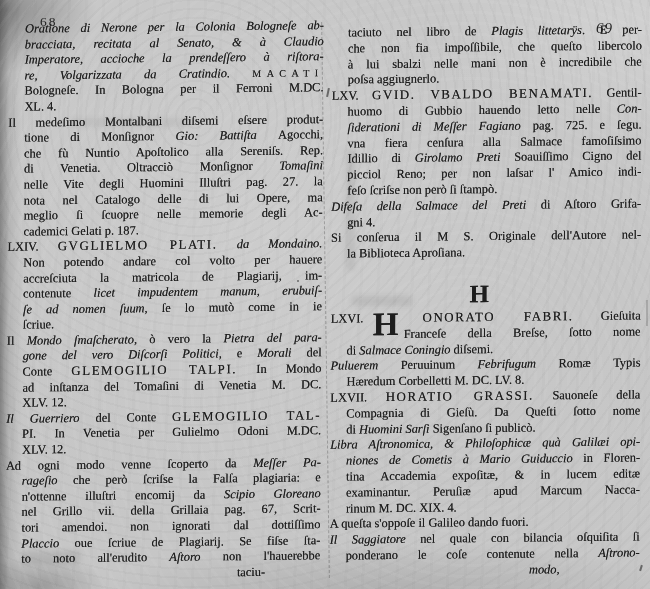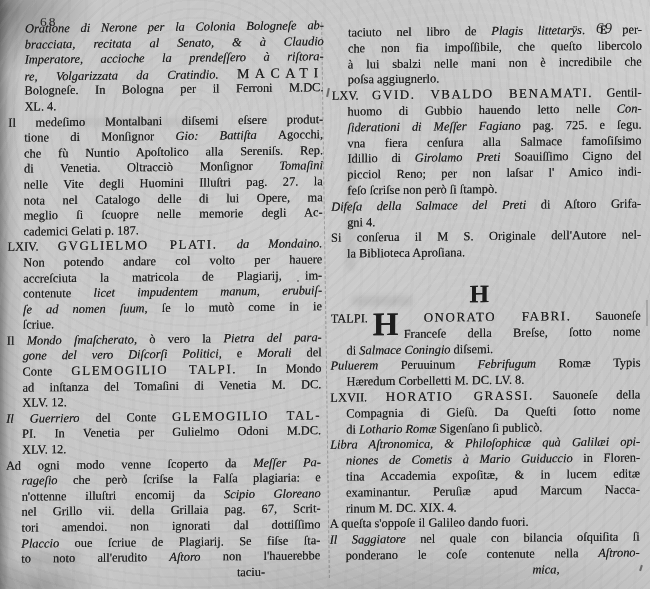--- a/index.html
+++ b/index.html
@@ -37,21 +37,21 @@
     position:relative;font-size:12.4px;white-space:normal;
     text-shadow:0 0 .45px rgba(25,25,25,.75);
   }
   .colL .line{height:15.6px;line-height:15.6px;}
   .colR .line{height:15.8px;line-height:15.8px;}
   .line.entry{margin-left:-16px;}
   .line.just{text-align:justify;text-align-last:justify;}
   .s-i{font-style:italic;}
   .s-r{font-style:normal;}
   .s-c{letter-spacing:1.6px;font-size:12.9px;}
-  .s-cw{letter-spacing:5.5px;font-size:14px;}
+  .s-cw{letter-spacing:5.5px;font-size:10px;}
   .s-sp{display:inline-block;width:32px;}
   .dropcap{
     position:absolute;font-size:33px;line-height:30px;font-weight:bold;
     text-shadow:0 0 .5px rgba(20,20,20,.8);
   }
   .sect-head{
     height:26px;line-height:26px;text-align:center;padding-right:28px;
     font-size:25px;font-weight:bold;letter-spacing:1px;
     text-shadow:0 0 .5px rgba(20,20,20,.8);
   }
@@ -130,38 +130,38 @@
       <div class="line just"><span class="s-r">Idillio di </span><span class="s-i">Girolamo Preti</span><span class="s-r"> Soauiſſimo Cigno del</span></div>
       <div class="line just"><span class="s-r">picciol Reno; per non laſsar l' Amico indi-</span></div>
       <div class="line"><span class="s-r">feſo ſcriſse non però ſi ſtampò.</span></div>
       <div class="line entry just"><span class="s-i">Difeſa della Salmace del Preti</span><span class="s-r"> di Aſtoro Grifa-</span></div>
       <div class="line"><span class="s-r">gni 4.</span></div>
       <div class="line entry just"><span class="s-r">Si conſerua il M S. Originale dell'Autore nel-</span></div>
       <div class="line"><span class="s-r">la Biblioteca Aproſiana.</span></div>
       <div style="height: 20px;"></div>
       <div class="sect-head">H</div>
       <div style="height: 3px;"></div>
-      <div class="line entry just"><span class="s-r">TALPI. </span><span class="s-sp"></span><span class="s-c">ONORATO FABRI.</span><span class="s-r"> Sauoneſe</span></div>
+      <div class="line entry just"><span class="s-r">LXVI. </span><span class="s-sp"></span><span class="s-c">ONORATO FABRI.</span><span class="s-r"> Gieſuita</span></div>
       <span class="dropcap" style="left: 38px; top: 284px;">H</span>
       <div class="line just" style="padding-left: 57px;"><span class="s-r">Franceſe della Breſse, ſotto nome</span></div>
       <div class="line"><span class="s-r">di </span><span class="s-i">Salmace Coningio</span><span class="s-r"> diſsemi.</span></div>
       <div class="line entry just"><span class="s-i">Puluerem</span><span class="s-r"> Peruuinum </span><span class="s-i">Febrifugum</span><span class="s-r"> Romæ Typis</span></div>
       <div class="line"><span class="s-r">Hæredum Corbelletti M. DC. LV. 8.</span></div>
       <div class="line entry just"><span class="s-r">LXVII. </span><span class="s-c">HORATIO GRASSI.</span><span class="s-r"> Sauoneſe della</span></div>
       <div class="line just"><span class="s-r">Compagnia di Gieſù. Da Queſti ſotto nome</span></div>
-      <div class="line"><span class="s-r">di </span><span class="s-i">Lothario Romæ</span><span class="s-r"> Sigenſano ſi publicò.</span></div>
+      <div class="line"><span class="s-r">di </span><span class="s-i">Huomini Sarſi</span><span class="s-r"> Sigenſano ſi publicò.</span></div>
       <div class="line entry just"><span class="s-i">Libra Aſtronomica, &amp; Philoſophicæ quà Galilæi opi-</span></div>
       <div class="line just"><span class="s-i">niones de Cometis à Mario Guiduccio</span><span class="s-r"> in Floren-</span></div>
       <div class="line just"><span class="s-r">tina Accademia expoſitæ, &amp; in lucem editæ</span></div>
       <div class="line just"><span class="s-r">examinantur. Peruſiæ apud Marcum Nacca-</span></div>
       <div class="line"><span class="s-r">rinum M. DC. XIX. 4.</span></div>
       <div class="line entry"><span class="s-r">A queſta s'oppoſe il Galileo dando fuori.</span></div>
       <div class="line entry just"><span class="s-i">Il Saggiatore</span><span class="s-r"> nel quale con bilancia oſquiſita ſi</span></div>
       <div class="line just"><span class="s-r">ponderano le coſe contenute nella </span><span class="s-i">Aſtrono-</span></div>
-      <div class="line" style="text-align: right; text-align-last: right; padding-right: 80px;"><span class="s-i">mica,</span></div>
+      <div class="line" style="text-align: right; text-align-last: right; padding-right: 80px;"><span class="s-i">modo,</span></div>
     </div>
 
   <div class="divider"></div>
 
   <div class="smudge sm1"></div>
   <div class="smudge sm2"></div>
   <div class="smudge sm3"></div>
   <div class="smudge sm4"></div>
   <div class="speck sp1"></div>
   <div class="speck sp2"></div>

